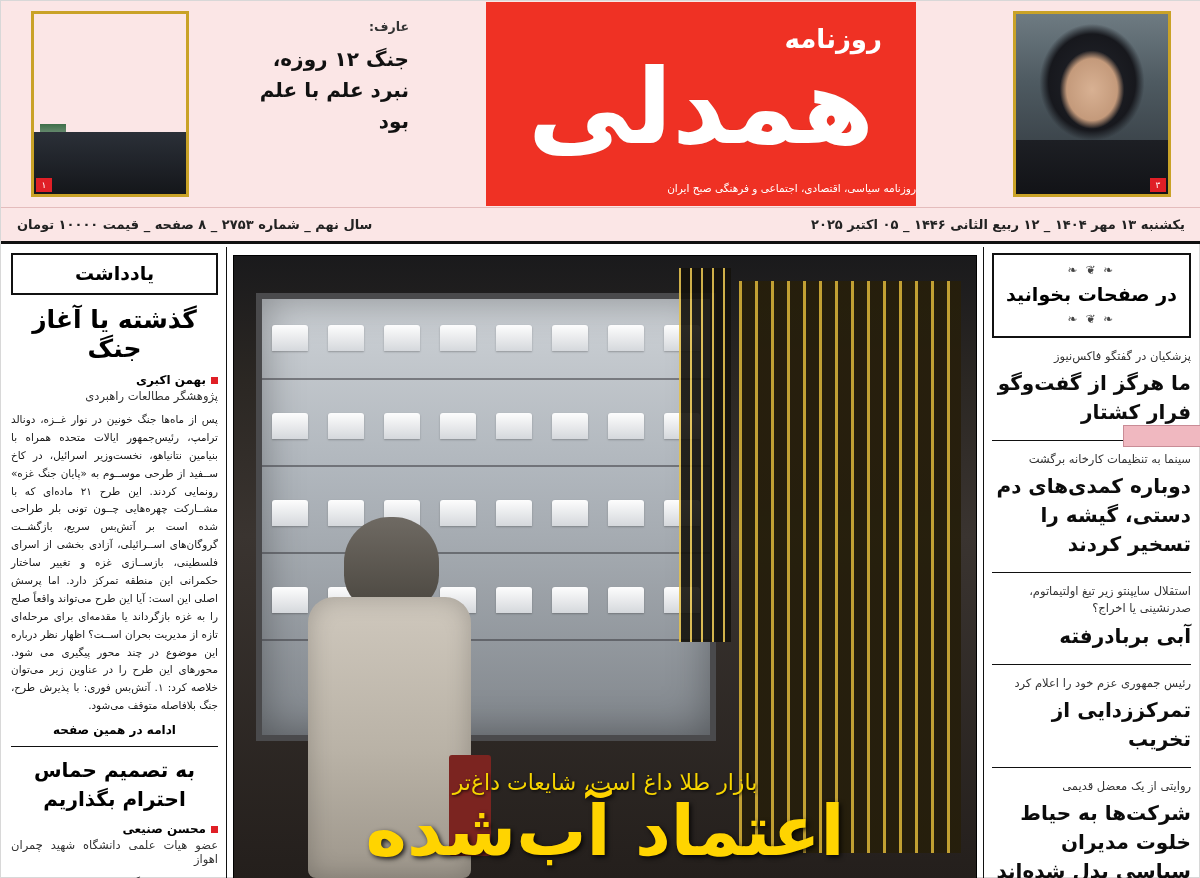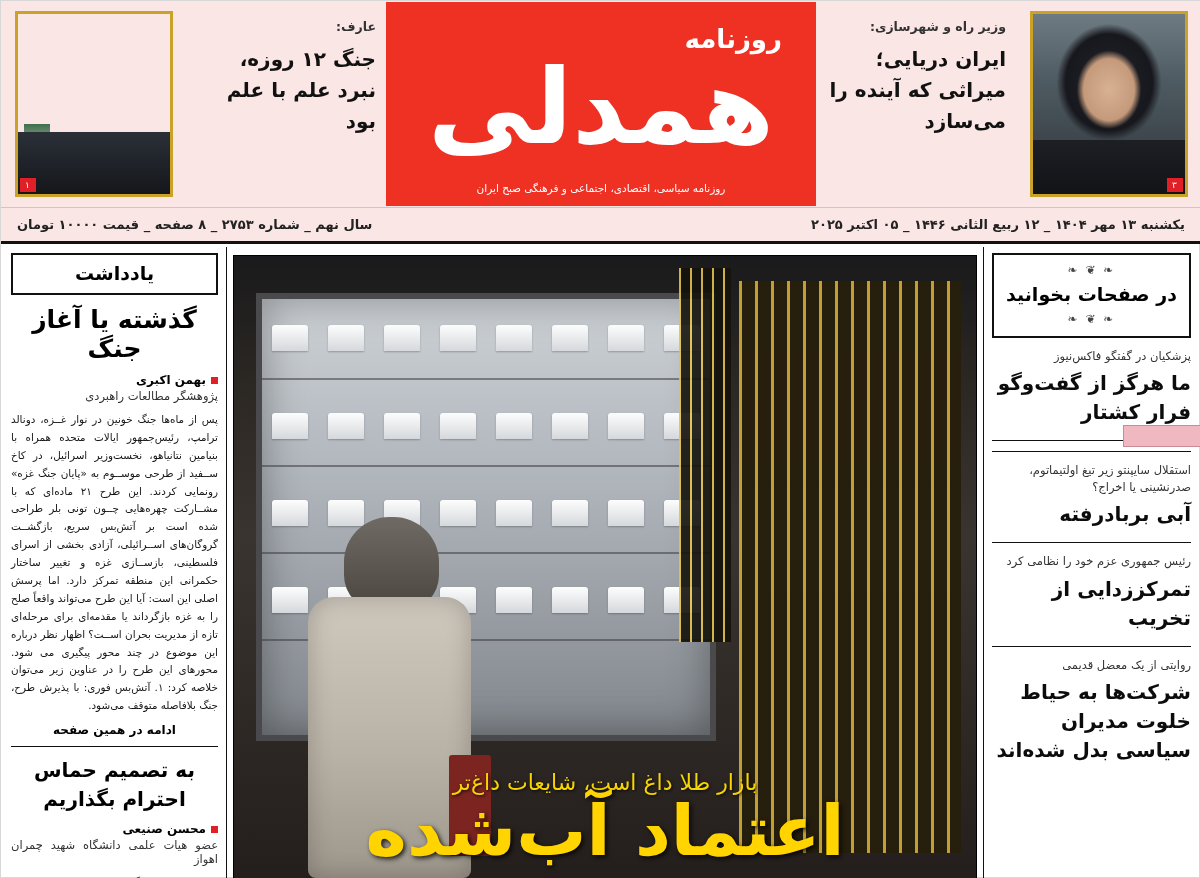--- a/index.html
+++ b/index.html
@@ -121,21 +121,20 @@
     color: #ffffff;
     font-size: 104px;
     font-weight: bold;
     letter-spacing: -2px;
     line-height: 1;
     margin-top: 6px;
     text-shadow: 0 0 1px rgba(0,0,0,.15);
   }
   .logo-sub {
     position: absolute; bottom: 12px; left: 0; right: 0;
-    text-align: center;
     color: #fff; font-size: 10.5px;
   }
 
   
   .datebar {
     position: absolute; left: 0; top: 206px;
     width: 1200px; height: 34px;
     background: #fbe6e6;
     border-top: 1px solid #e4bcbc;
     display: flex; align-items: center; justify-content: space-between;
@@ -313,24 +312,20 @@
 
   <div class="masthead">
 
     <div class="mast-right">
       <div class="portrait portrait-left">
         <div class="ph-woman"></div>
         <div class="badge">۳</div>
       </div>
     </div>
 
-    <div class="mast-headline">
-      <div class="mast-kicker">وزیر راه و شهرسازی:</div>
-      <div class="mast-title">ایران دریایی؛ میراثی که آینده را می‌سازد</div>
-    </div>
 
     <div class="mast-center">
       <div class="logo-box">
         <div class="logo-small">روزنامه</div>
         <div class="logo-main">همدلی</div>
         <div class="logo-sub">روزنامه سیاسی، اقتصادی، اجتماعی و فرهنگی صبح ایران</div>
       </div>
     </div>
 
     <div class="mast-headline">
@@ -362,30 +357,34 @@
       </div>
 
       <div class="pink-strip"></div>
 
       <div class="idx-item">
         <div class="idx-kicker">پزشکیان در گفتگو فاکس‌نیوز</div>
         <div class="idx-title">ما هرگز از گفت‌وگو فرار کشتار</div>
       </div>
       <div class="idx-sep"></div>
 
+      <div class="idx-item">
+        <div class="idx-kicker">سینما به تنظیمات کارخانه برگشت</div>
+        <div class="idx-title">دوباره کمدی‌های دم دستی، گیشه را تسخیر کردند</div>
+      </div>
       <div class="idx-sep"></div>
 
       <div class="idx-item">
         <div class="idx-kicker">استقلال سایپنتو زیر تیغ اولتیماتوم، صدرنشینی یا اخراج؟</div>
         <div class="idx-title">آبی بربادرفته</div>
       </div>
       <div class="idx-sep"></div>
 
       <div class="idx-item">
-        <div class="idx-kicker">رئیس جمهوری عزم خود را نظامی کرد</div>
+        <div class="idx-kicker">رئیس جمهوری عزم خود را اعلام کرد</div>
         <div class="idx-title">تمرکززدایی از تخریب</div>
       </div>
       <div class="idx-sep"></div>
 
       <div class="idx-item">
         <div class="idx-kicker">روایتی از یک معضل قدیمی</div>
         <div class="idx-title">شرکت‌ها به حیاط خلوت مدیران سیاسی بدل شده‌اند</div>
       </div>
     </div>
 

